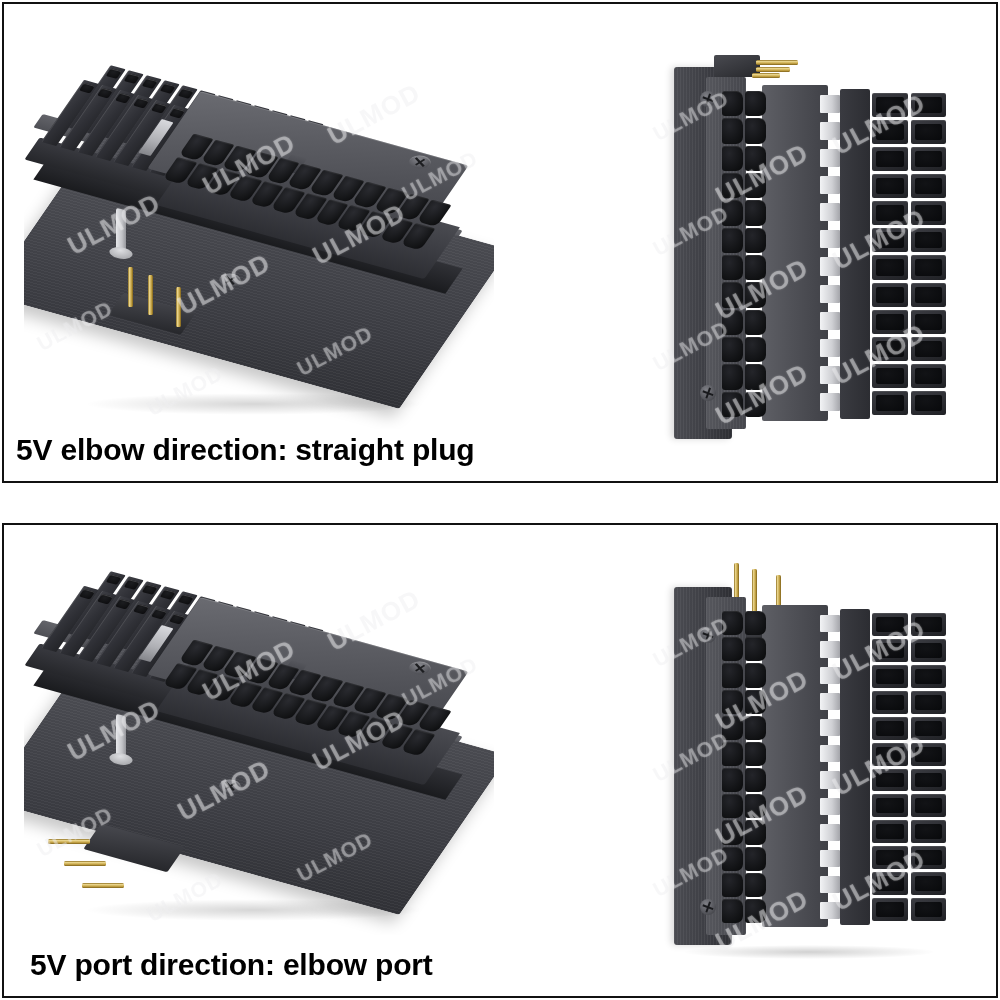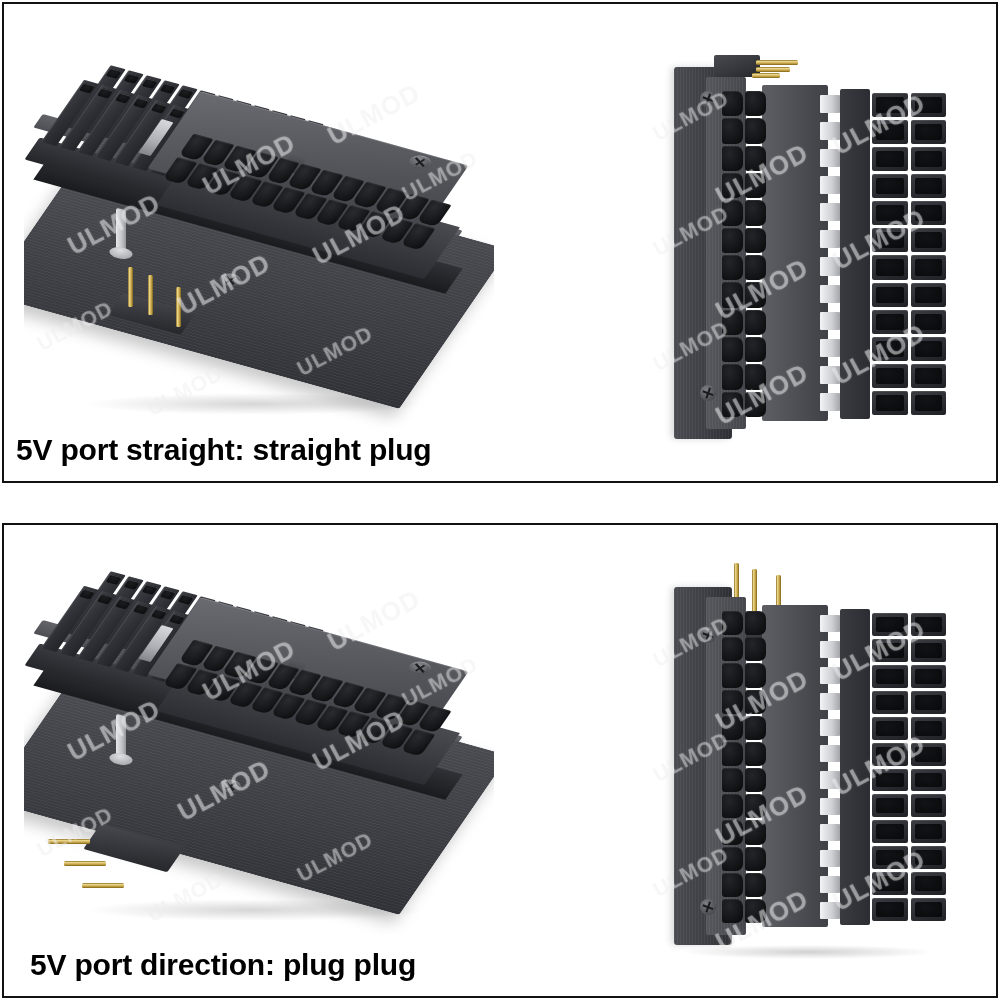--- a/index.html
+++ b/index.html
@@ -683,21 +683,21 @@
               <div class="wm" style="left:68px; top:225px;">ULMOD</div>
               <div class="wm" style="left:68px; top:330px;">ULMOD</div>
               <div class="wm" style="left:185px; top:60px;">ULMOD</div>
               <div class="wm" style="left:185px; top:175px;">ULMOD</div>
               <div class="wm" style="left:185px; top:290px;">ULMOD</div>
             </div>
           </div>
         </div>
       </div>
 
-      <div class="caption" id="caption-top">5V port straight: straight plug</div>
+      <div class="caption" id="caption-top">5V elbow direction: straight plug</div>
     </div>
   </div>
 
   <div class="panel" id="panel-bottom">
     <div class="panel-inner">
 
       <div class="photo" id="photo-bot-iso">
         <div class="stage">
           <div class="iso-wrap">
             <div class="ground-shadow"></div>
@@ -976,17 +976,17 @@
               <div class="wm" style="left:68px; top:265px;">ULMOD</div>
               <div class="wm" style="left:68px; top:370px;">ULMOD</div>
               <div class="wm" style="left:185px; top:100px;">ULMOD</div>
               <div class="wm" style="left:185px; top:215px;">ULMOD</div>
               <div class="wm" style="left:185px; top:330px;">ULMOD</div>
             </div>
           </div>
         </div>
       </div>
 
-      <div class="caption" id="caption-bottom">5V port direction: plug plug</div>
+      <div class="caption" id="caption-bottom">5V port direction: elbow port</div>
     </div>
   </div>
 
 </div>
 
 </body></html>

